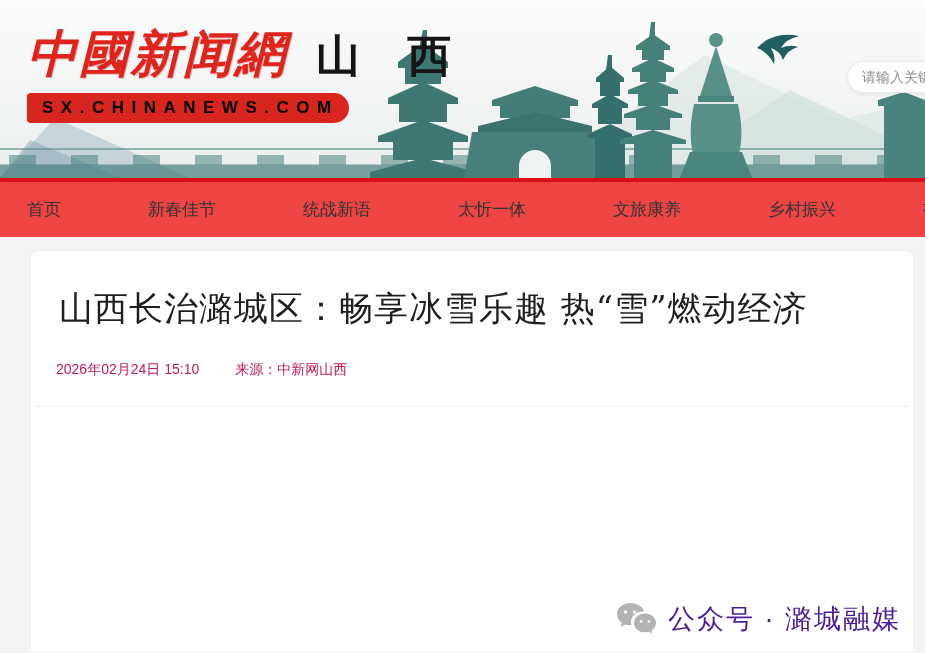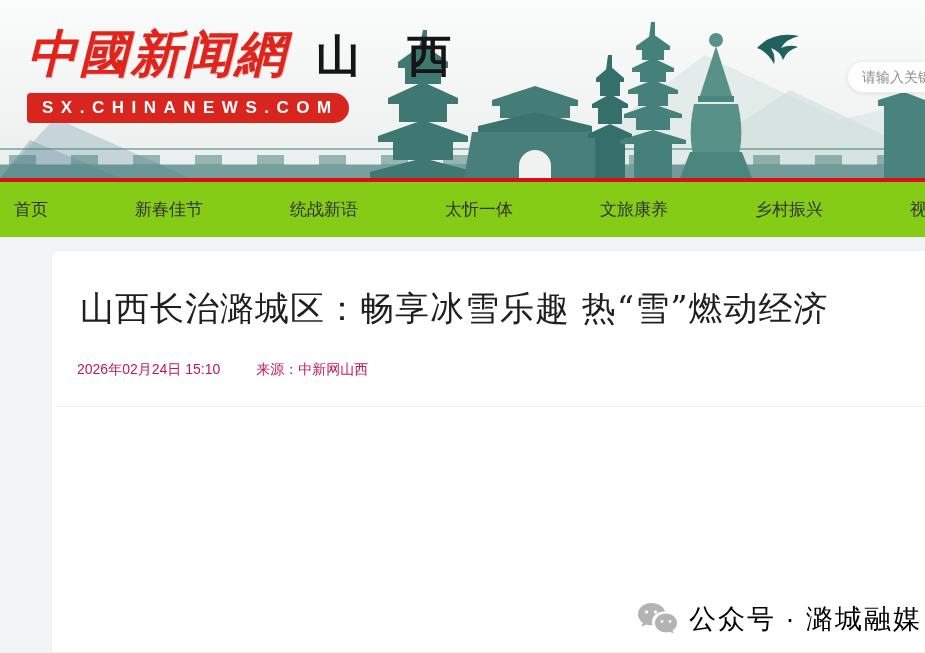--- a/index.html
+++ b/index.html
@@ -28,21 +28,21 @@
     color: #e0241c; letter-spacing: 2px;
     text-shadow: 1px 1px 0 rgba(160,20,15,.25);
   }
   .logo-region {
     font-family: "DejaVu Serif", "Liberation Serif", serif;
     font-weight: bold; font-size: 44px; color: #151515;
     letter-spacing: 16px; margin-left: 29px; font-style: normal;
   }
   .logo-domain-bar {
     margin-top: 7px; display: inline-block;
-    background: #d8251d; color: #ffffff;
+    background: #d8251d; color: #000000;
     font-size: 17px; font-weight: bold; letter-spacing: 7.5px;
     padding: 5px 10px 5px 15px;
     border-radius: 4px 16px 16px 4px;
   }
   .search-box {
     position: absolute; left: 847px; top: 61px; z-index: 6;
     width: 130px; height: 32px;
     background: #ffffff; border: 1px solid #ececec;
     border-radius: 16px;
     box-shadow: 0 1px 4px rgba(0,0,0,.07);
@@ -51,31 +51,31 @@
   .search-box input {
     border: none; outline: none; background: transparent;
     font-size: 14px; color: #555; width: 100%;
     font-family: "Liberation Sans", sans-serif;
   }
   .search-box input::placeholder { color: #8d8d8d; }
 
   
   .red-line { height: 4px; background: #da0e15; }
   .main-nav {
-    height: 55px; background: #84cc16;
+    height: 55px; background: #ef4444;
     display: flex; align-items: center;
-    padding-left: 14px; column-gap: 87px;
+    padding-left: 27px; column-gap: 87px;
     white-space: nowrap; overflow: hidden;
   }
   .nav-item {
     font-size: 17px; color: #333333; cursor: pointer; flex: 0 0 auto;
   }
 
   
-  .content-area { height: 416px; padding-top: 13px; padding-left: 21px; }
+  .content-area { height: 416px; padding-top: 13px; }
   .article-card {
     position: relative;
     margin-left: 30px;
     width: 884px; height: 403px;
     background: #ffffff;
     border: 1px solid #f0f0f0;
     border-radius: 8px 8px 0 0;
     padding-top: 30px;
     overflow: hidden;
   }
@@ -101,21 +101,21 @@
     font-family: "DejaVu Serif", "Liberation Serif", serif;
     font-size: 21px; color: #3a3a3a;
     line-height: 45px;
     text-align: justify;
     text-indent: 2.2em;
     letter-spacing: .5px;
   }
   .watermark {
     position: absolute; right: 12px; top: 350px;
     display: flex; align-items: flex-start; column-gap: 10px;
-    color: #000000;
+    color: #4c1d95;
   }
   .watermark-text {
     font-size: 27px; letter-spacing: 2px;
     font-family: "Liberation Sans", sans-serif;
   }
 </style>
 </head>
 <body>
 
 <div class="page">

